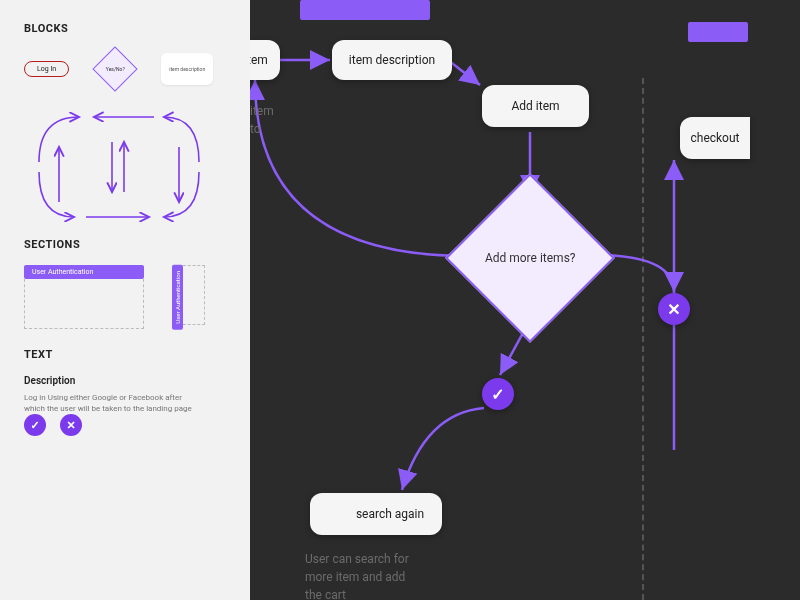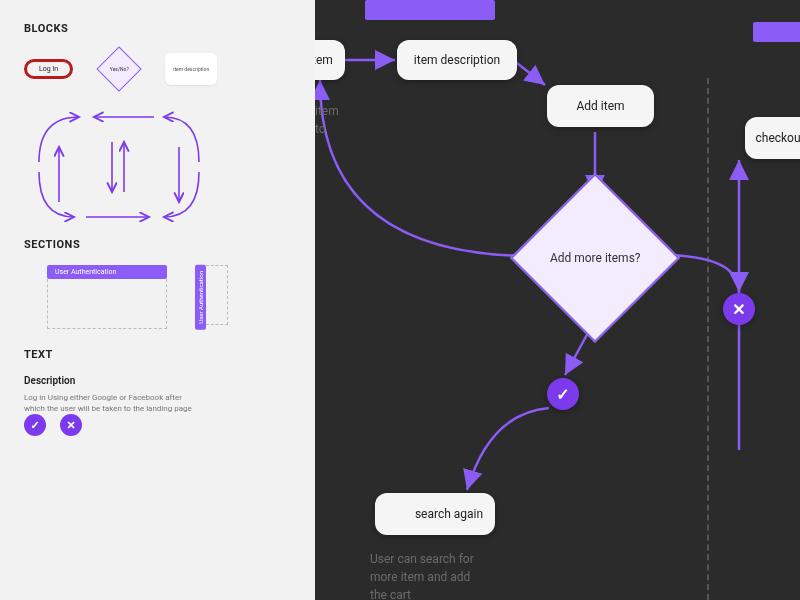--- a/index.html
+++ b/index.html
@@ -1,26 +1,26 @@
 <!DOCTYPE html>
 <html><head>
 <meta charset="utf-8">
 <style>
   * { box-sizing: border-box; margin: 0; padding: 0; }
   body { font-family: -apple-system, BlinkMacSystemFont, "Segoe UI", Roboto, Arial, sans-serif; width: 800px; height: 600px; overflow: hidden; display: flex; background: #fff;}
-  .sidebar { width: 315px; height: 600px; background: #f2f2f2; padding: 18px 24px 10px 24px; flex-shrink: 0;}
+  .sidebar { width: 250px; height: 600px; background: #f2f2f2; padding: 18px 24px 10px 24px; flex-shrink: 0;}
   .section-title { font-size: 11px; font-weight: 700; letter-spacing: 0.5px; color: #222; margin-bottom: 14px; margin-top: 4px;}
   .blocks-row { display: flex; gap: 30px; align-items: center; margin-bottom: 18px; min-height: 40px;}
-  .blk-login { font-size: 7px; color: #222; border: 3px solid #b91c1c; border-radius: 10px; padding: 3px 12px; background: #f2f2f2;}
+  .blk-login { font-size: 7px; color: #222; border: 1px solid #b91c1c; border-radius: 10px; padding: 3px 12px; background: #f2f2f2;}
   .blk-diamond { width: 32px; height: 32px; transform: rotate(45deg); border: 1px solid #8b5cf6; background: #f3ecff; display: flex; align-items: center; justify-content: center;}
   .blk-diamond span { transform: rotate(-45deg); font-size: 5px; color: #333;}
   .blk-card { width: 52px; height: 32px; background: #fff; border-radius: 6px; display: flex; align-items: center; justify-content: center; box-shadow: 0 1px 2px rgba(0,0,0,0.08);}
   .blk-card span { font-size: 5px; color: #555;}
   .arrows-box { position: relative; width: 190px; height: 115px; margin-bottom: 16px;}
-  .sections-row { display: flex; gap: 28px; margin-bottom: 18px; margin-left: 23px;}
+  .sections-row { display: flex; gap: 28px; margin-bottom: 18px;}
   .sect-h { width: 120px;}
   .sect-h-tab { background: #8b5cf6; color: #fff; font-size: 7px; padding: 3px 8px; border-radius: 2px;}
   .sect-h-body { height: 50px; border: 1px dashed #bbb; border-top: none;}
   .sect-v { display: flex;}
   .sect-v-tab { background: #8b5cf6; color: #fff; font-size: 6px; padding: 6px 2px; border-radius: 2px; writing-mode: vertical-rl; text-orientation: mixed; transform: rotate(180deg);}
   .sect-v-body { width: 22px; height: 60px; border: 1px dashed #bbb; border-left: none;}
   .text-sub { font-size: 10px; font-weight: 600; color: #222; margin-bottom: 6px;}
   .text-body { font-size: 8px; color: #777; line-height: 1.4; max-width: 170px; }
   .yn-row { display: flex; gap: 14px;}
   .circ { width: 22px; height: 22px; border-radius: 50%; background: #7c3aed; display: flex; align-items: center; justify-content: center; color: #fff; font-size: 11px; font-weight: bold;}
@@ -115,21 +115,21 @@
     </g>
   </svg>
 
   <div class="node" style="left:-25px; top:40px; width:55px; height:40px;">r item</div>
   <div class="node" style="left:82px; top:40px; width:120px; height:40px;">item description</div>
   <div class="node" style="left:232px; top:85px; width:107px; height:42px;">Add item</div>
   <div class="node" style="left:430px; top:117px; width:70px; height:42px; border-top-right-radius:0; border-bottom-right-radius:0;">checkout</div>
   <div class="decision" style="left:220px; top:198px;">
       <span>Add more items?</span>
     </div>
-  <div class="node" style="left:60px; top:493px; width:120px; height:42px;padding-left:36px;">search again</div>
+  <div class="node" style="left:60px; top:493px; width:132px; height:42px;padding-left:36px;">search again</div>
 
   <div class="circ2" style="left:232px; top:378px;">✓</div>
   <div class="circ2" style="left:408px; top:293px;">✕</div>
 
   <div class="ghost-text" style="left:0; top:102px;">
     <span>item</span><br><span>to</span>
   </div>
   <div class="ghost-text" style="left:55px; top:550px;">
     <span>User can search for</span><br><span>more item and add</span><br><span>the cart</span>
   </div>

